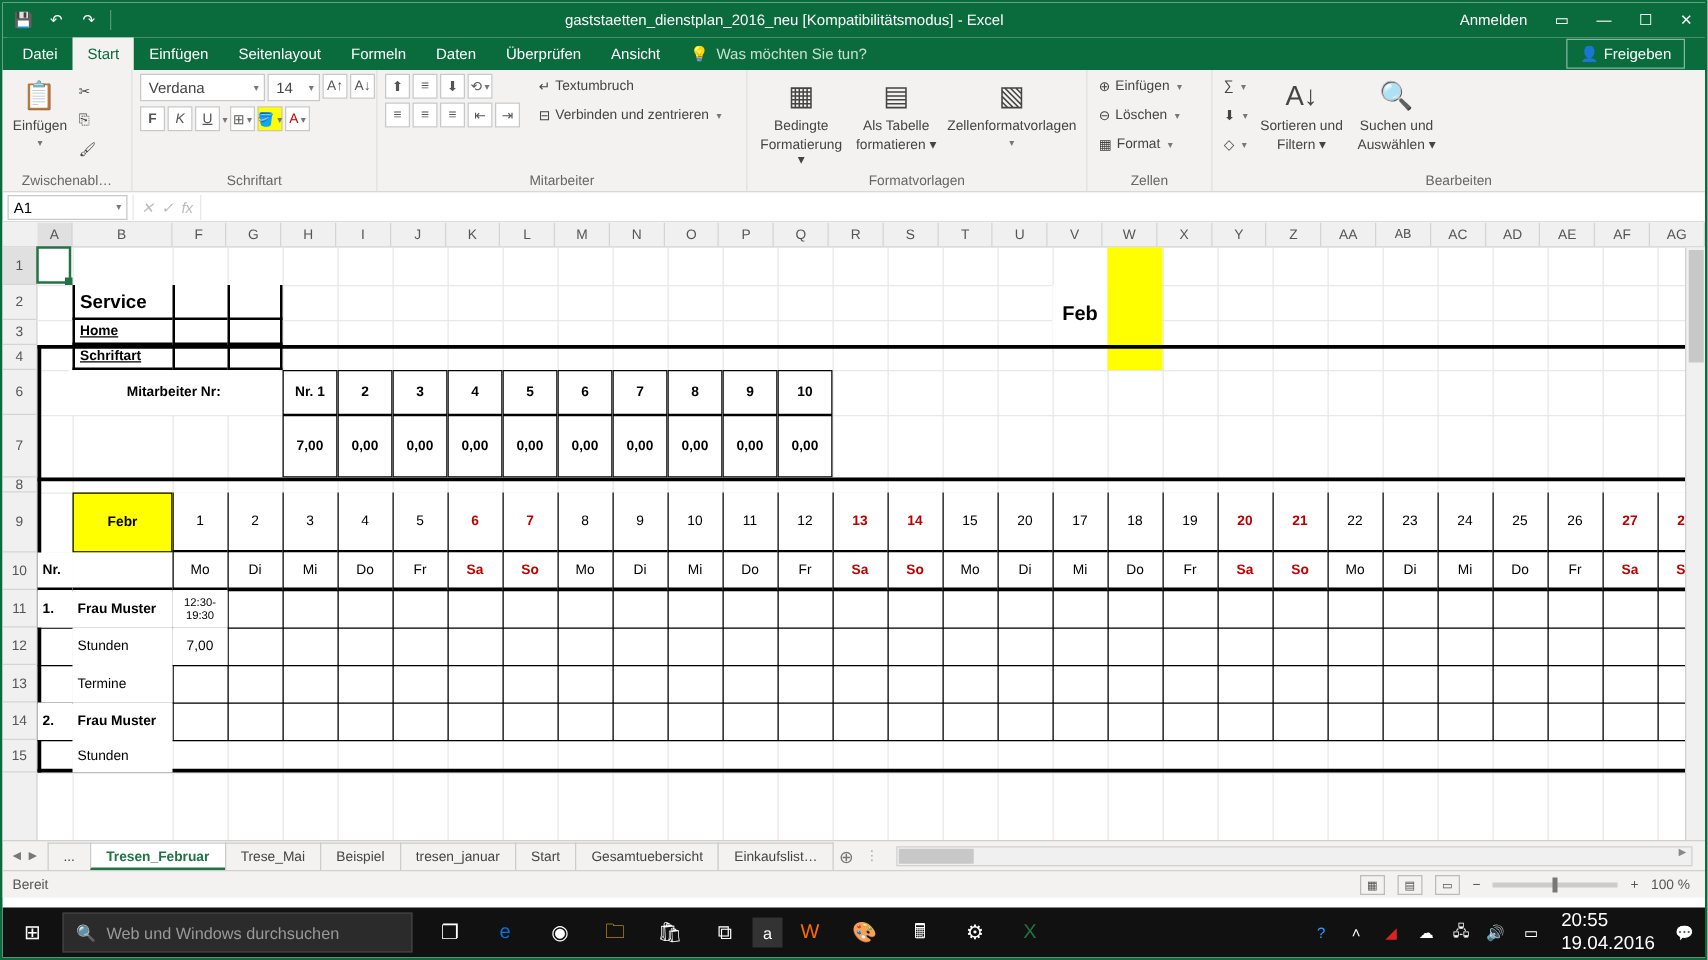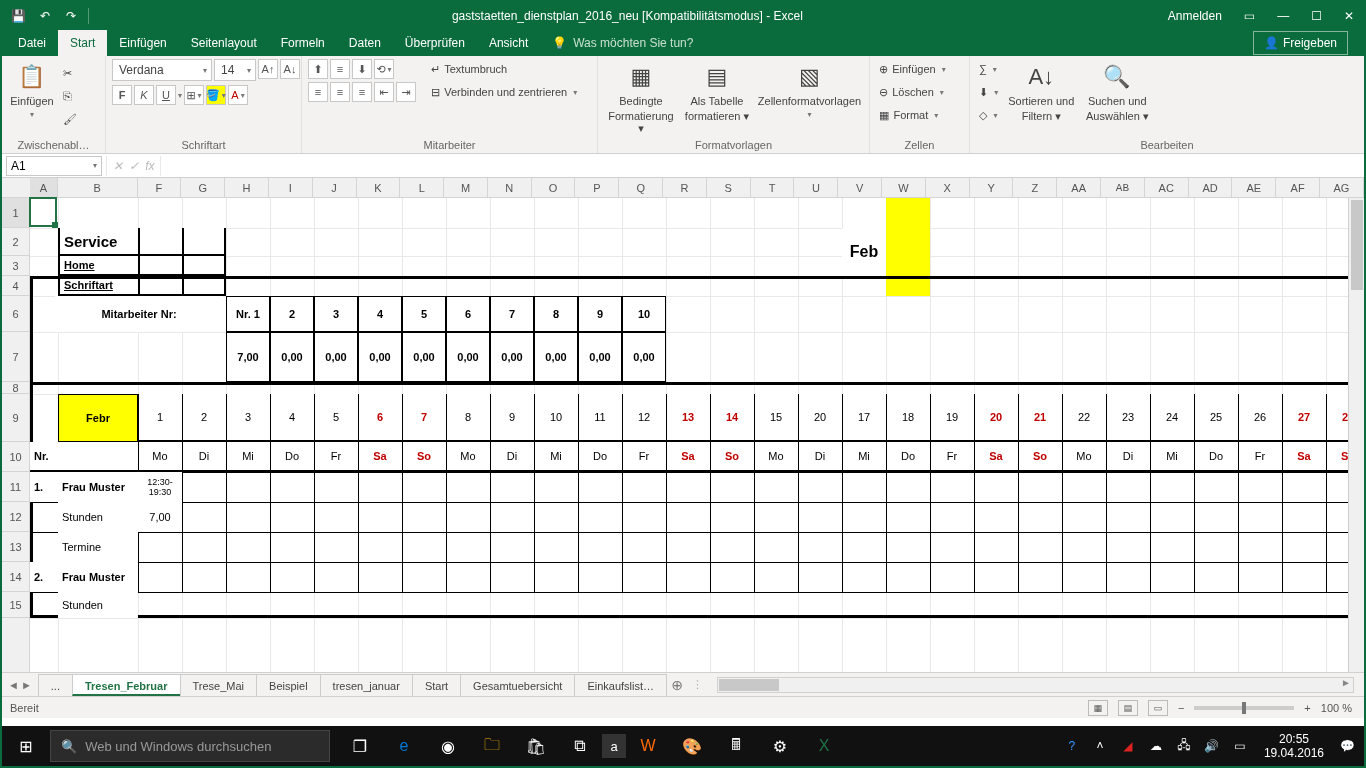--- a/index.html
+++ b/index.html
@@ -90,21 +90,21 @@
 .zoom-slider .zthumb { position:absolute; left:48px; top:-4px; width:4px; height:12px; background:#777; }
 
 
 .taskbar { position:absolute; bottom:0; left:0; right:0; height:40px; background:#111; display:flex; align-items:center; color:#fff; }
 .startbtn { width:48px; height:40px; display:flex; align-items:center; justify-content:center; font-size:16px; }
 .searchbox { width:280px; height:32px; background:#2b2b2b; display:flex; align-items:center; padding:0 10px; gap:8px; color:#999; font-size:13px; border:1px solid #444; }
 .taskicons { display:flex; align-items:center; margin-left:8px; }
 .ticon { width:44px; height:40px; display:flex; align-items:center; justify-content:center; font-size:16px; }
 .tray { margin-left:auto; display:flex; align-items:center; gap:4px; padding-right:4px; }
 .tray .ticon { width:24px; font-size:12px; }
-.clock { font-size:12px; text-align:center; line-height:1.2; padding:0 8px; }
+.clock { font-size:15px; line-height:1.2; padding:0 8px; }
 
 
 .vscroll { position:absolute; right:0; top:20px; bottom:0; width:16px; background:#f0f0f0; border-left:1px solid #d0d0d0; }
 .vscroll .thumb { position:absolute; left:2px; top:2px; width:12px; height:90px; background:#c8c8c8; }
 </style>
 </head>
 <body>
 
 <div class="titlebar">
   <div class="qat">

